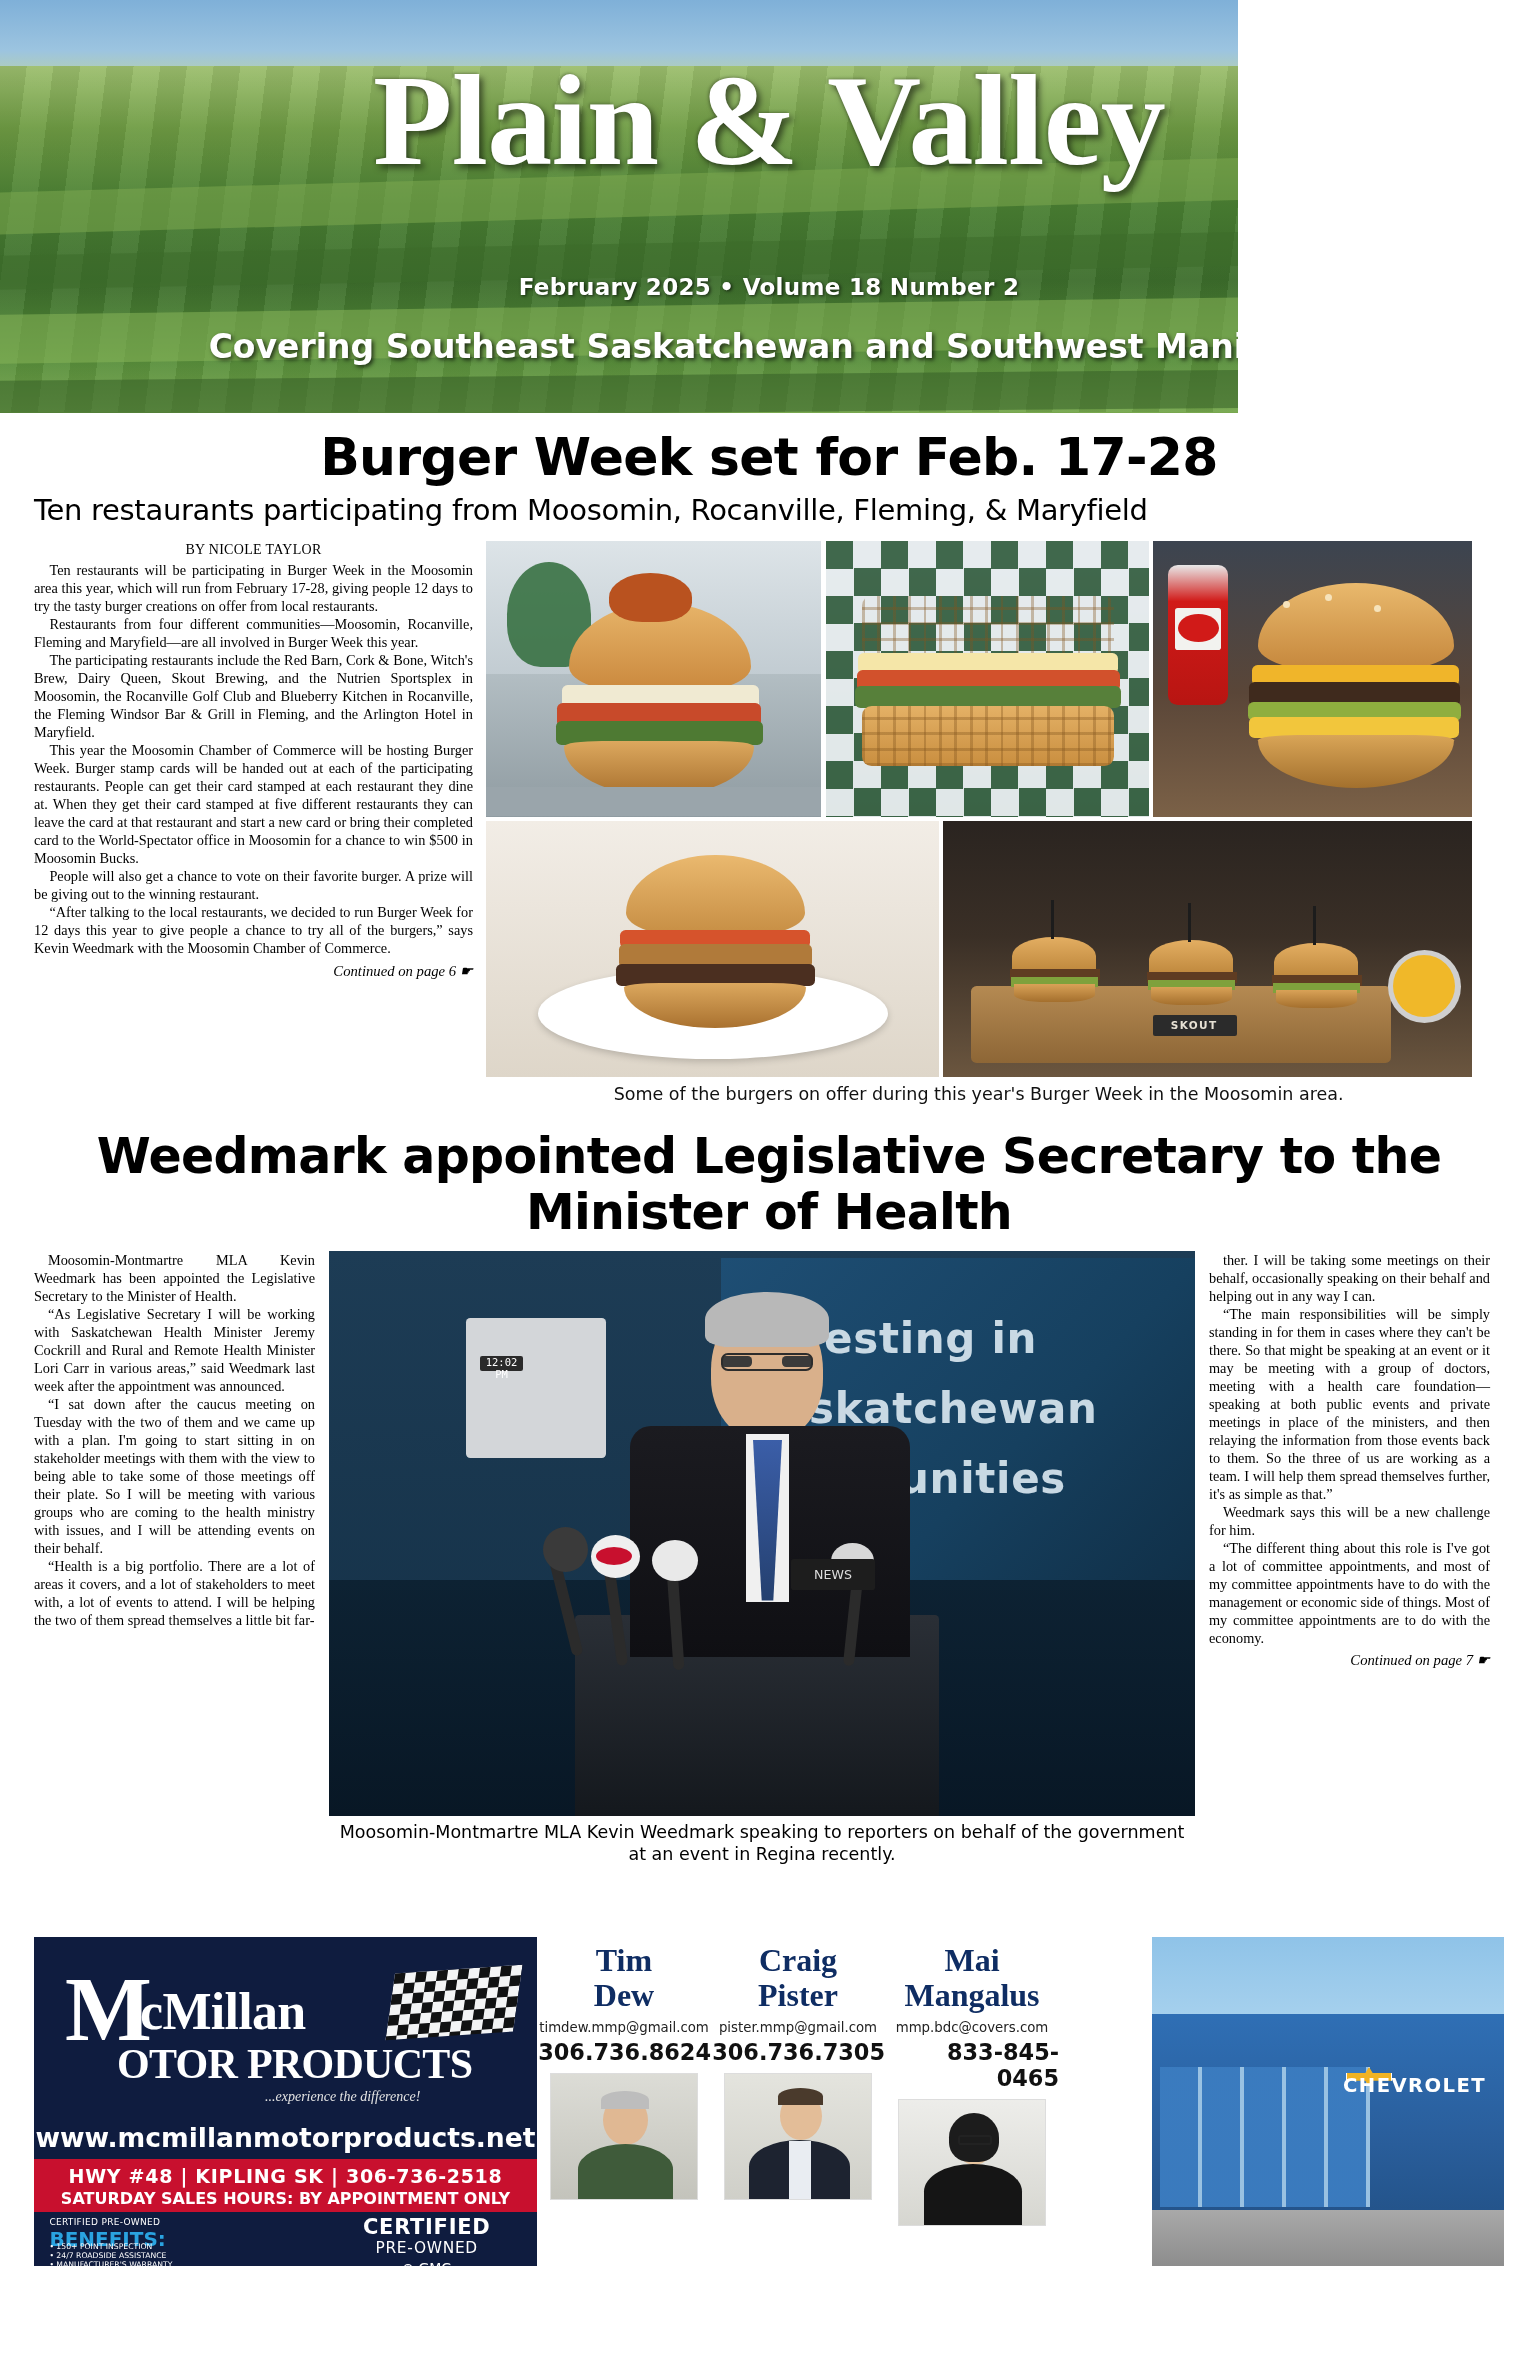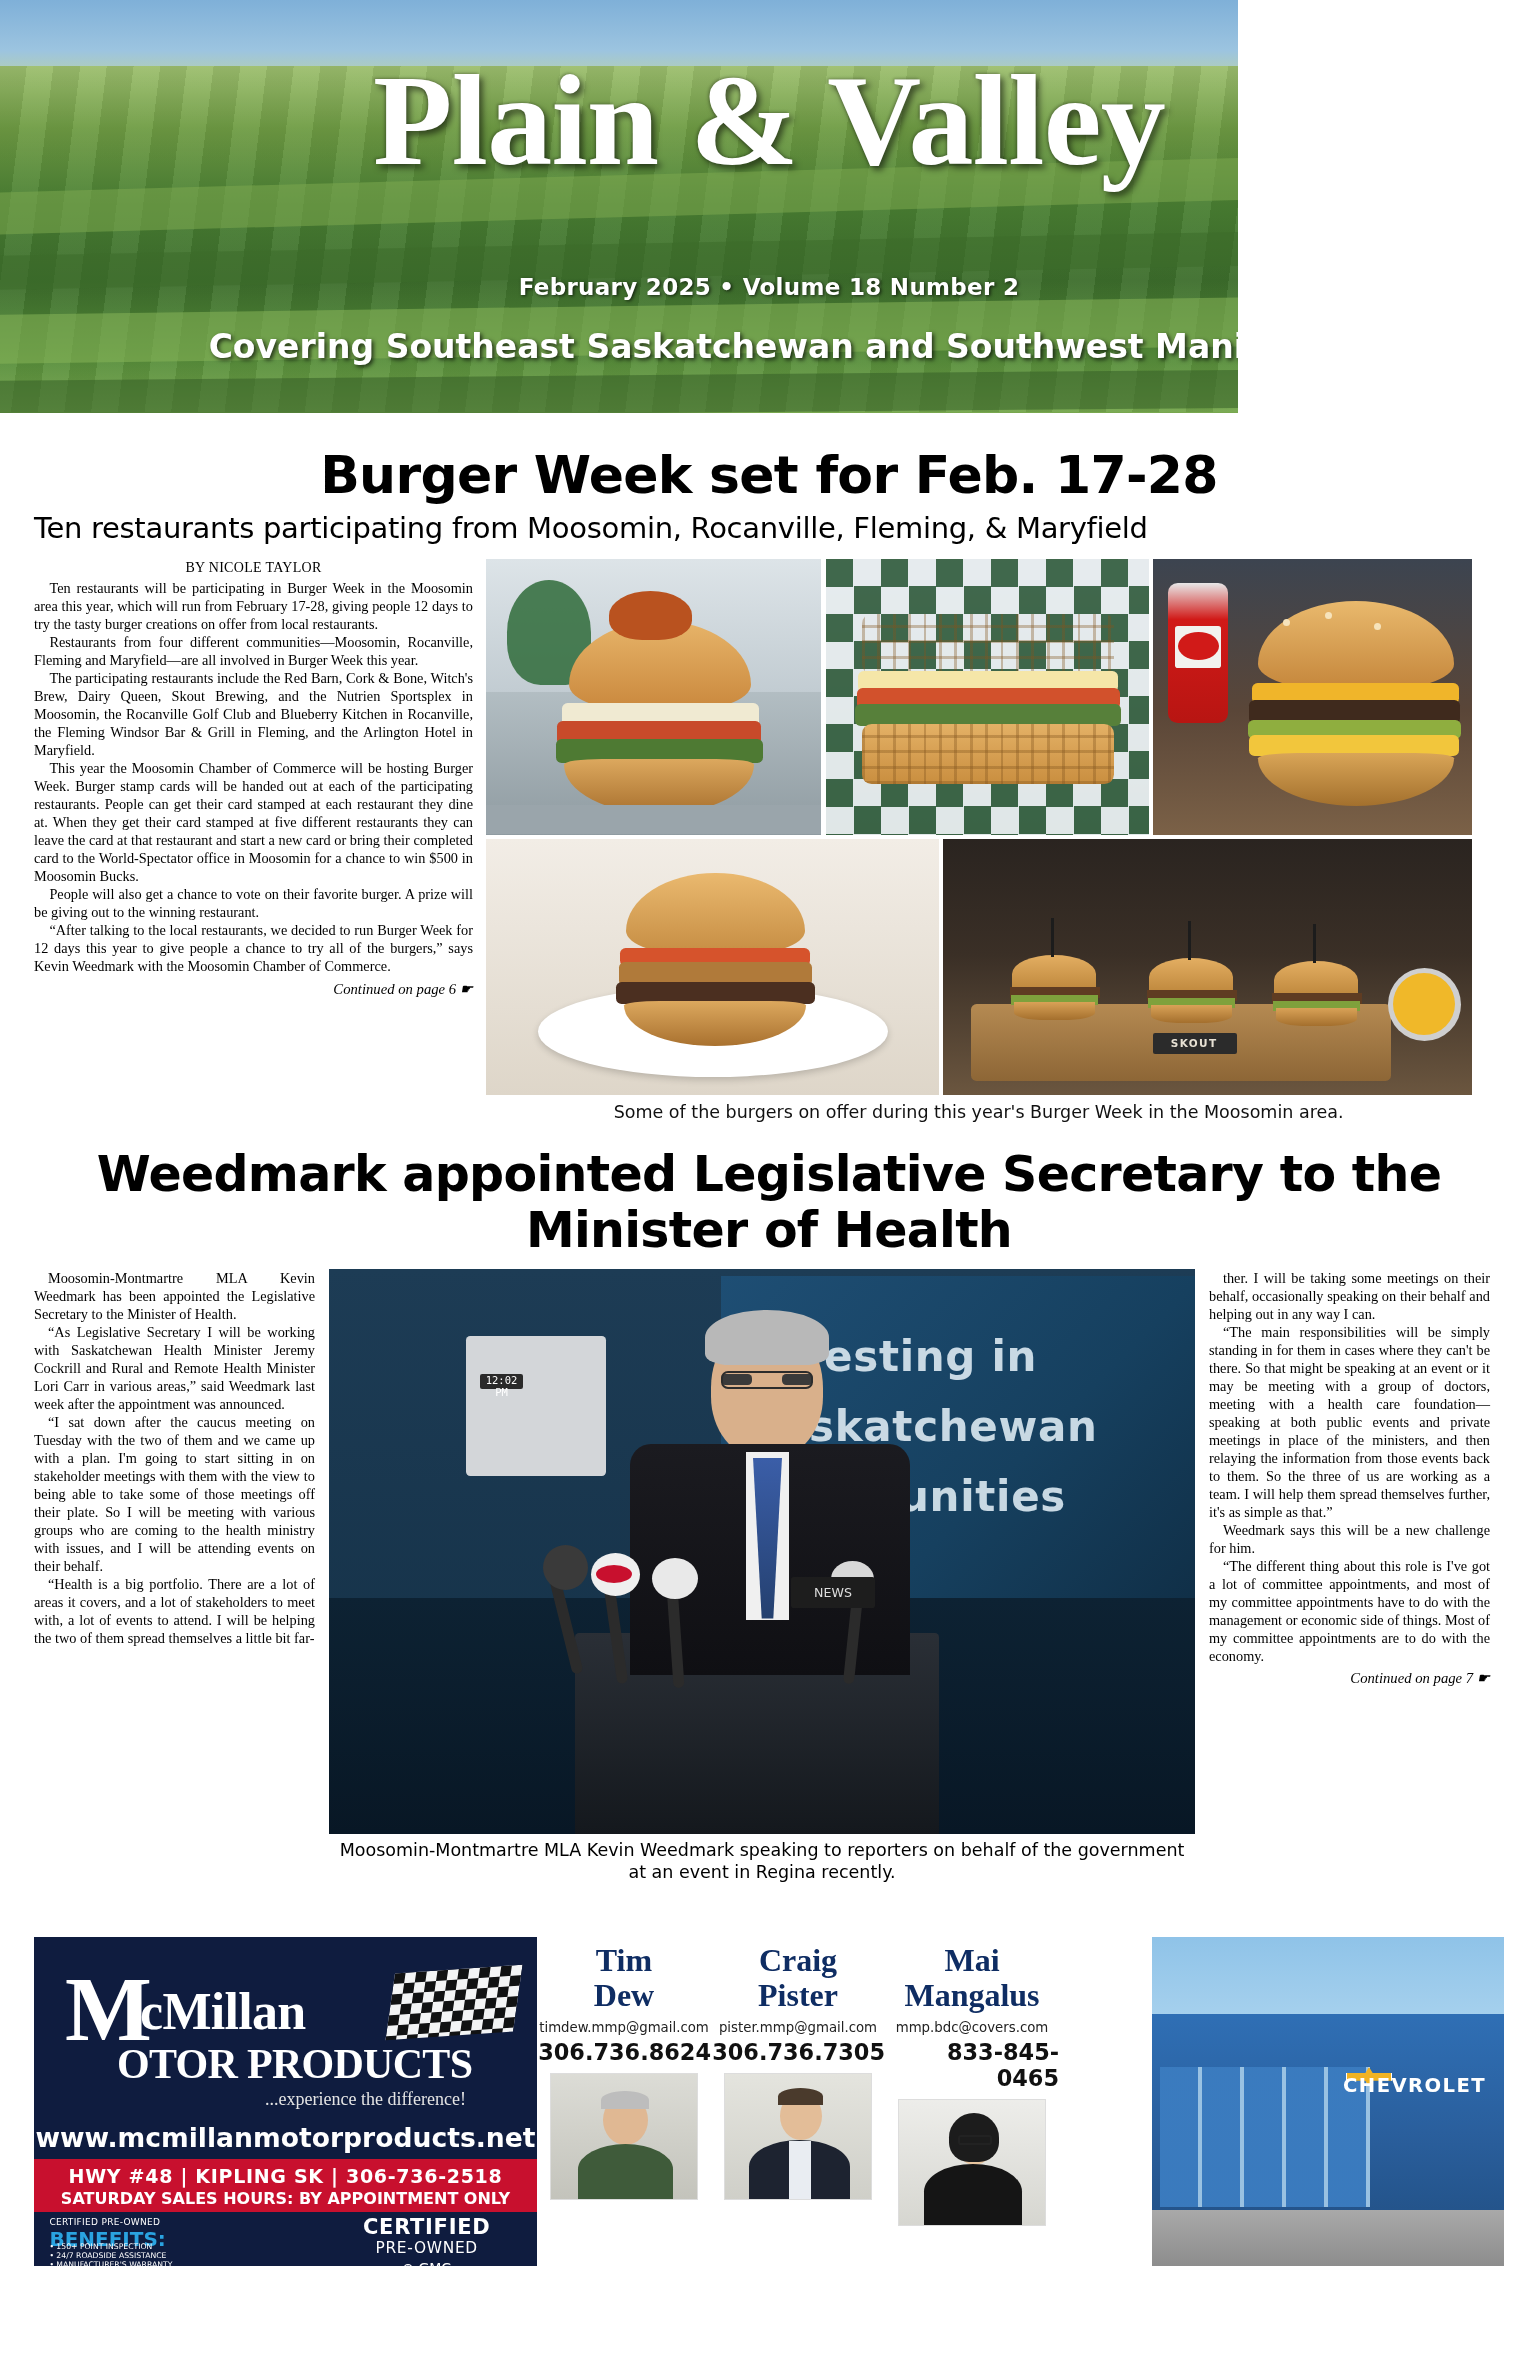--- a/index.html
+++ b/index.html
@@ -70,21 +70,21 @@
     font-size: 33px;
     color: #ffffff;
     text-shadow: 2.1px 2.1px 4.2px rgba(0,0,0,0.7);
   }
 
   
   .page {
     position: absolute;
     top: 413px; left: 0;
     width: 1538px;
-    padding: 18px 34px;
+    padding: 0 34px;
   }
 
   .headline-1 {
     text-align: center;
     font-family: "DejaVu Sans", sans-serif;
     font-weight: bold;
     font-size: 52px;
     line-height: 59px;
     color: #000;
     margin-top: 15.4px;
@@ -233,21 +233,21 @@
     font-weight: bold; font-size: 52px; color: #fff; letter-spacing: -0.7px;
   }
   .mcm-otor {
     position: absolute; left: 83px; top: 103px;
     font-family: "Liberation Serif", serif;
     font-weight: bold; font-size: 42px; color: #fff; letter-spacing: -0.7px;
   }
   .mcm-tag {
     position: absolute; left: 231px; top: 152px;
     font-family: "Liberation Serif", serif;
-    font-size: 18px; color: #e4e4e4;
+    font-style: italic; font-size: 14px; color: #e4e4e4;
   }
   .mcm-flag {
     position: absolute; right: 19.6px; top: 32px; width: 126px; height: 67px;
     background:
       repeating-conic-gradient(#fff 0% 25%, #111 0% 50%) 0 0/21px 21px;
     transform: skewX(-12deg) rotate(-4deg);
     opacity: .95;
   }
   .mcm-web {
     position: absolute; left: 0; top: 185px; width: 503px; text-align: center;

